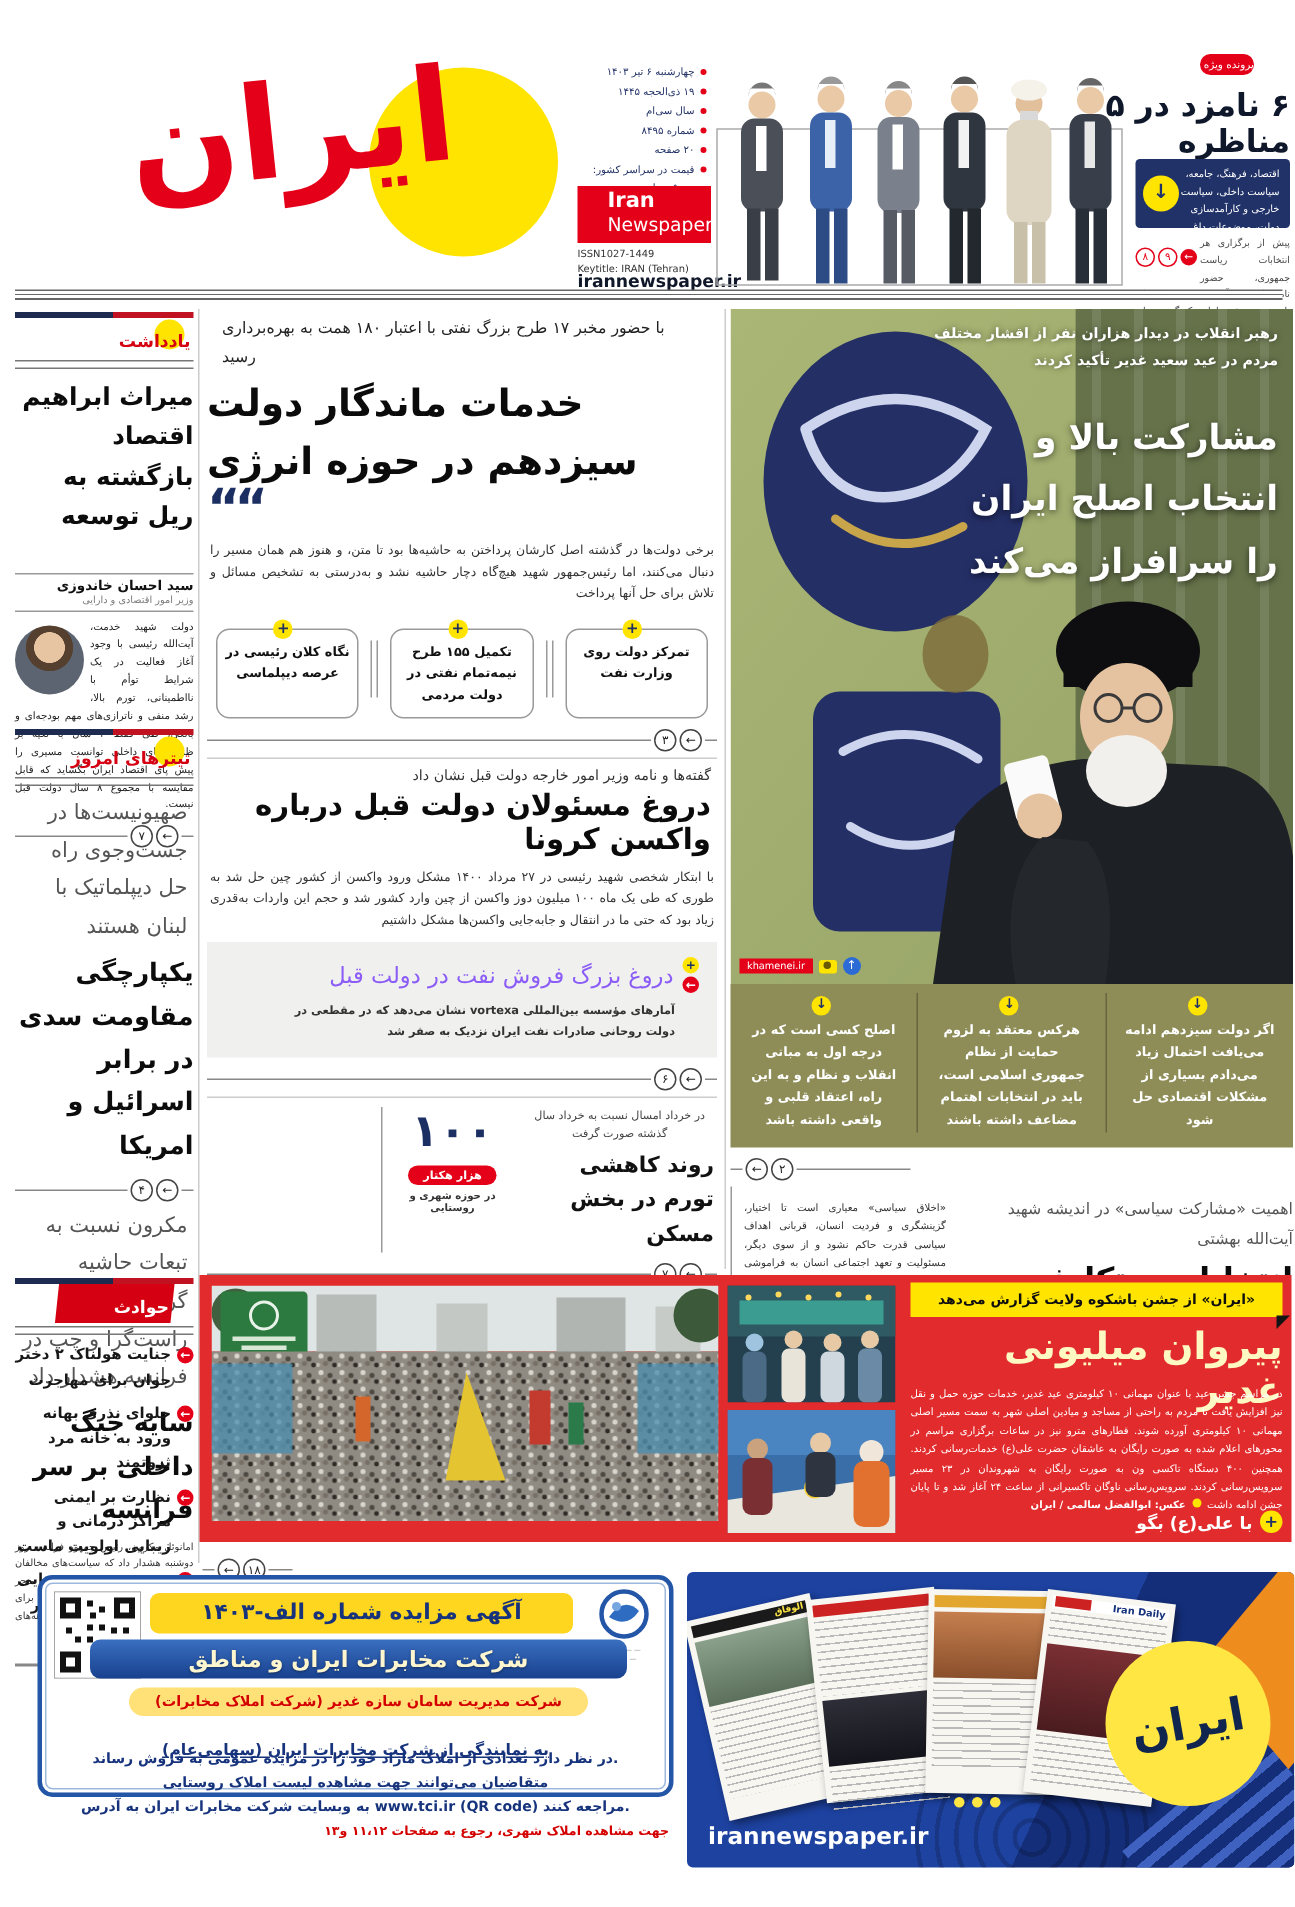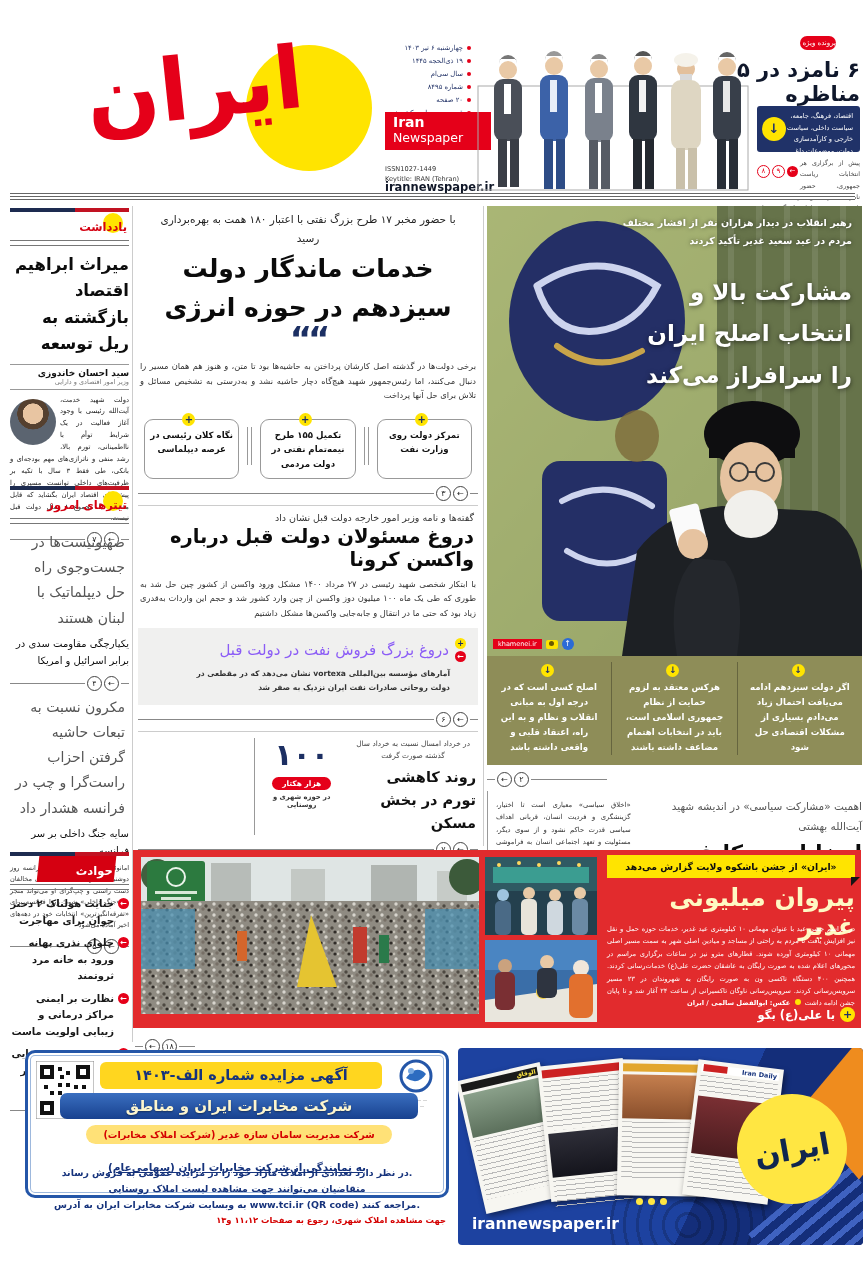--- a/index.html
+++ b/index.html
@@ -2,29 +2,29 @@
 <html lang="fa"><head>
 <meta charset="utf-8">
 <style>
   html,body{margin:0;padding:0;background:#fff}
   #page{position:relative;width:863px;height:1271px;background:#fff;overflow:hidden;
         font-family:"DejaVu Sans",sans-serif;color:#111}
   .abs{position:absolute}
   .rtl{direction:rtl;text-align:right}
   .b{font-weight:bold}
   .j{text-align:justify}
-  .c{text-align:center}
+  .c{text-align:left}
   
   #logo-circle{left:246px;top:45px;width:126px;height:126px;border-radius:50%;background:#ffe400}
   #logo-text{left:22px;top:28px;width:345px;font-size:86px;font-weight:bold;color:#e50019;
              transform:rotate(-6deg);line-height:1.4;text-align:center}
   #mast-info{left:381px;top:42px;width:90px;font-size:6.8px;color:#243468;line-height:1.9}
   #mast-info div{position:relative;padding-right:8px}
   #mast-info div::before{content:"";position:absolute;right:0;top:4px;width:4px;height:4px;border-radius:50%;background:#e50019}
-  #brand-box{left:385px;top:112px;width:106px;height:38px;background:#e50019;color:#fff;padding:3px 8px;box-sizing:border-box}
+  #brand-box{left:385px;top:124px;width:89px;height:38px;background:#e50019;color:#fff;padding:3px 20px;box-sizing:border-box}
   #brand-box .l1{font-size:14px;font-weight:bold;line-height:1.1}
   #brand-box .l2{font-size:12.5px;line-height:1.2}
   #issn{left:385px;top:165px;width:100px;font-size:6.6px;color:#333;line-height:1.5}
   #site{left:385px;top:180px;width:110px;font-size:11.5px;font-weight:bold;color:#101728}
   #cand-photo{left:468px;top:36px;width:290px;height:156px}
   #sp-badge{left:800px;top:36px;width:36px;height:14px;background:#e50019;border-radius:8px;color:#fff;
             font-size:7px;line-height:14px;text-align:right}
   #sp-headline{left:690px;top:58px;width:170px;font-size:21px;font-weight:bold;color:#0f172b}
   #sp-box{left:757px;top:106px;width:103px;height:46px;background:#203268;border-radius:3px;color:#fff;
           font-size:6.6px;line-height:1.75;padding:5px 7px 5px 30px;box-sizing:border-box}
@@ -54,29 +54,29 @@
   .ptag .seg.f{flex:1}
   .pc{width:13px;height:13px;border:1px solid #444;border-radius:50%;font-size:8px;line-height:13px;
       text-align:center;color:#222;background:#fff;flex:0 0 auto}
   
   .icol{display:flex;flex-direction:column;gap:2px;align-items:center}
   .ic{width:11px;height:11px;border-radius:50%;font-size:8px;line-height:11px;text-align:center;font-weight:bold}
   .ic.plus{background:#ffe400;color:#1c2f63}
   .ic.arr{background:#e50019;color:#fff}
   
   #note{left:10px;top:208px;width:119px}
-  #note .title{font-size:16.5px;font-weight:bold;line-height:1.6;color:#0c0c0c;margin:4px 0 6px}
+  #note .title{font-size:16.5px;font-weight:bold;line-height:1.6;color:#0c0c0c;margin:4px 0 24px}
   #note .author{font-size:9px;font-weight:bold;border-top:1px solid #999;padding-top:3px}
   #note .role{font-size:6.5px;color:#777;border-bottom:1px solid #999;padding-bottom:3px;margin-bottom:5px}
   #note .body{font-size:6.8px;line-height:1.75;color:#222}
   #note .aphoto{float:left;width:46px;height:46px;border-radius:50%;margin:4px 4px 0 0;
         background:radial-gradient(circle at 50% 32%,#e8c5a2 0 26%,#55402f 27% 40%,#5b6470 41% 100%)}
   #today{left:10px;top:486px;width:119px}
   #today .kick{font-size:14px;color:#555;line-height:1.8;margin:4px 4px}
-  #today .ttl{font-size:10px;font-weight:normal;line-height:1.7;color:#0c0c0c;margin:2px 0 4px}
+  #today .ttl{font-size:17px;font-weight:bold;line-height:1.7;color:#0c0c0c;margin:2px 0 4px}
   #today .body{font-size:6.6px;line-height:1.75;color:#333}
   #events{left:10px;top:852px;width:119px}
   #events .item{position:relative;font-size:10px;font-weight:bold;line-height:1.65;color:#181818;
                 padding-right:15px;margin:6px 0}
   #events .item .ic{position:absolute;right:0;top:2px}
   
   #center{left:138px;top:206px;width:340px}
   .hr{border:none;border-top:1px solid #ccc;margin:4px 0}
   #art1 .kick{font-size:10.5px;line-height:1.8;color:#222;margin:4px 10px 2px}
   #art1 .head{font-size:25px;font-weight:bold;line-height:1.55;color:#0b0b0b;margin:2px 0}

